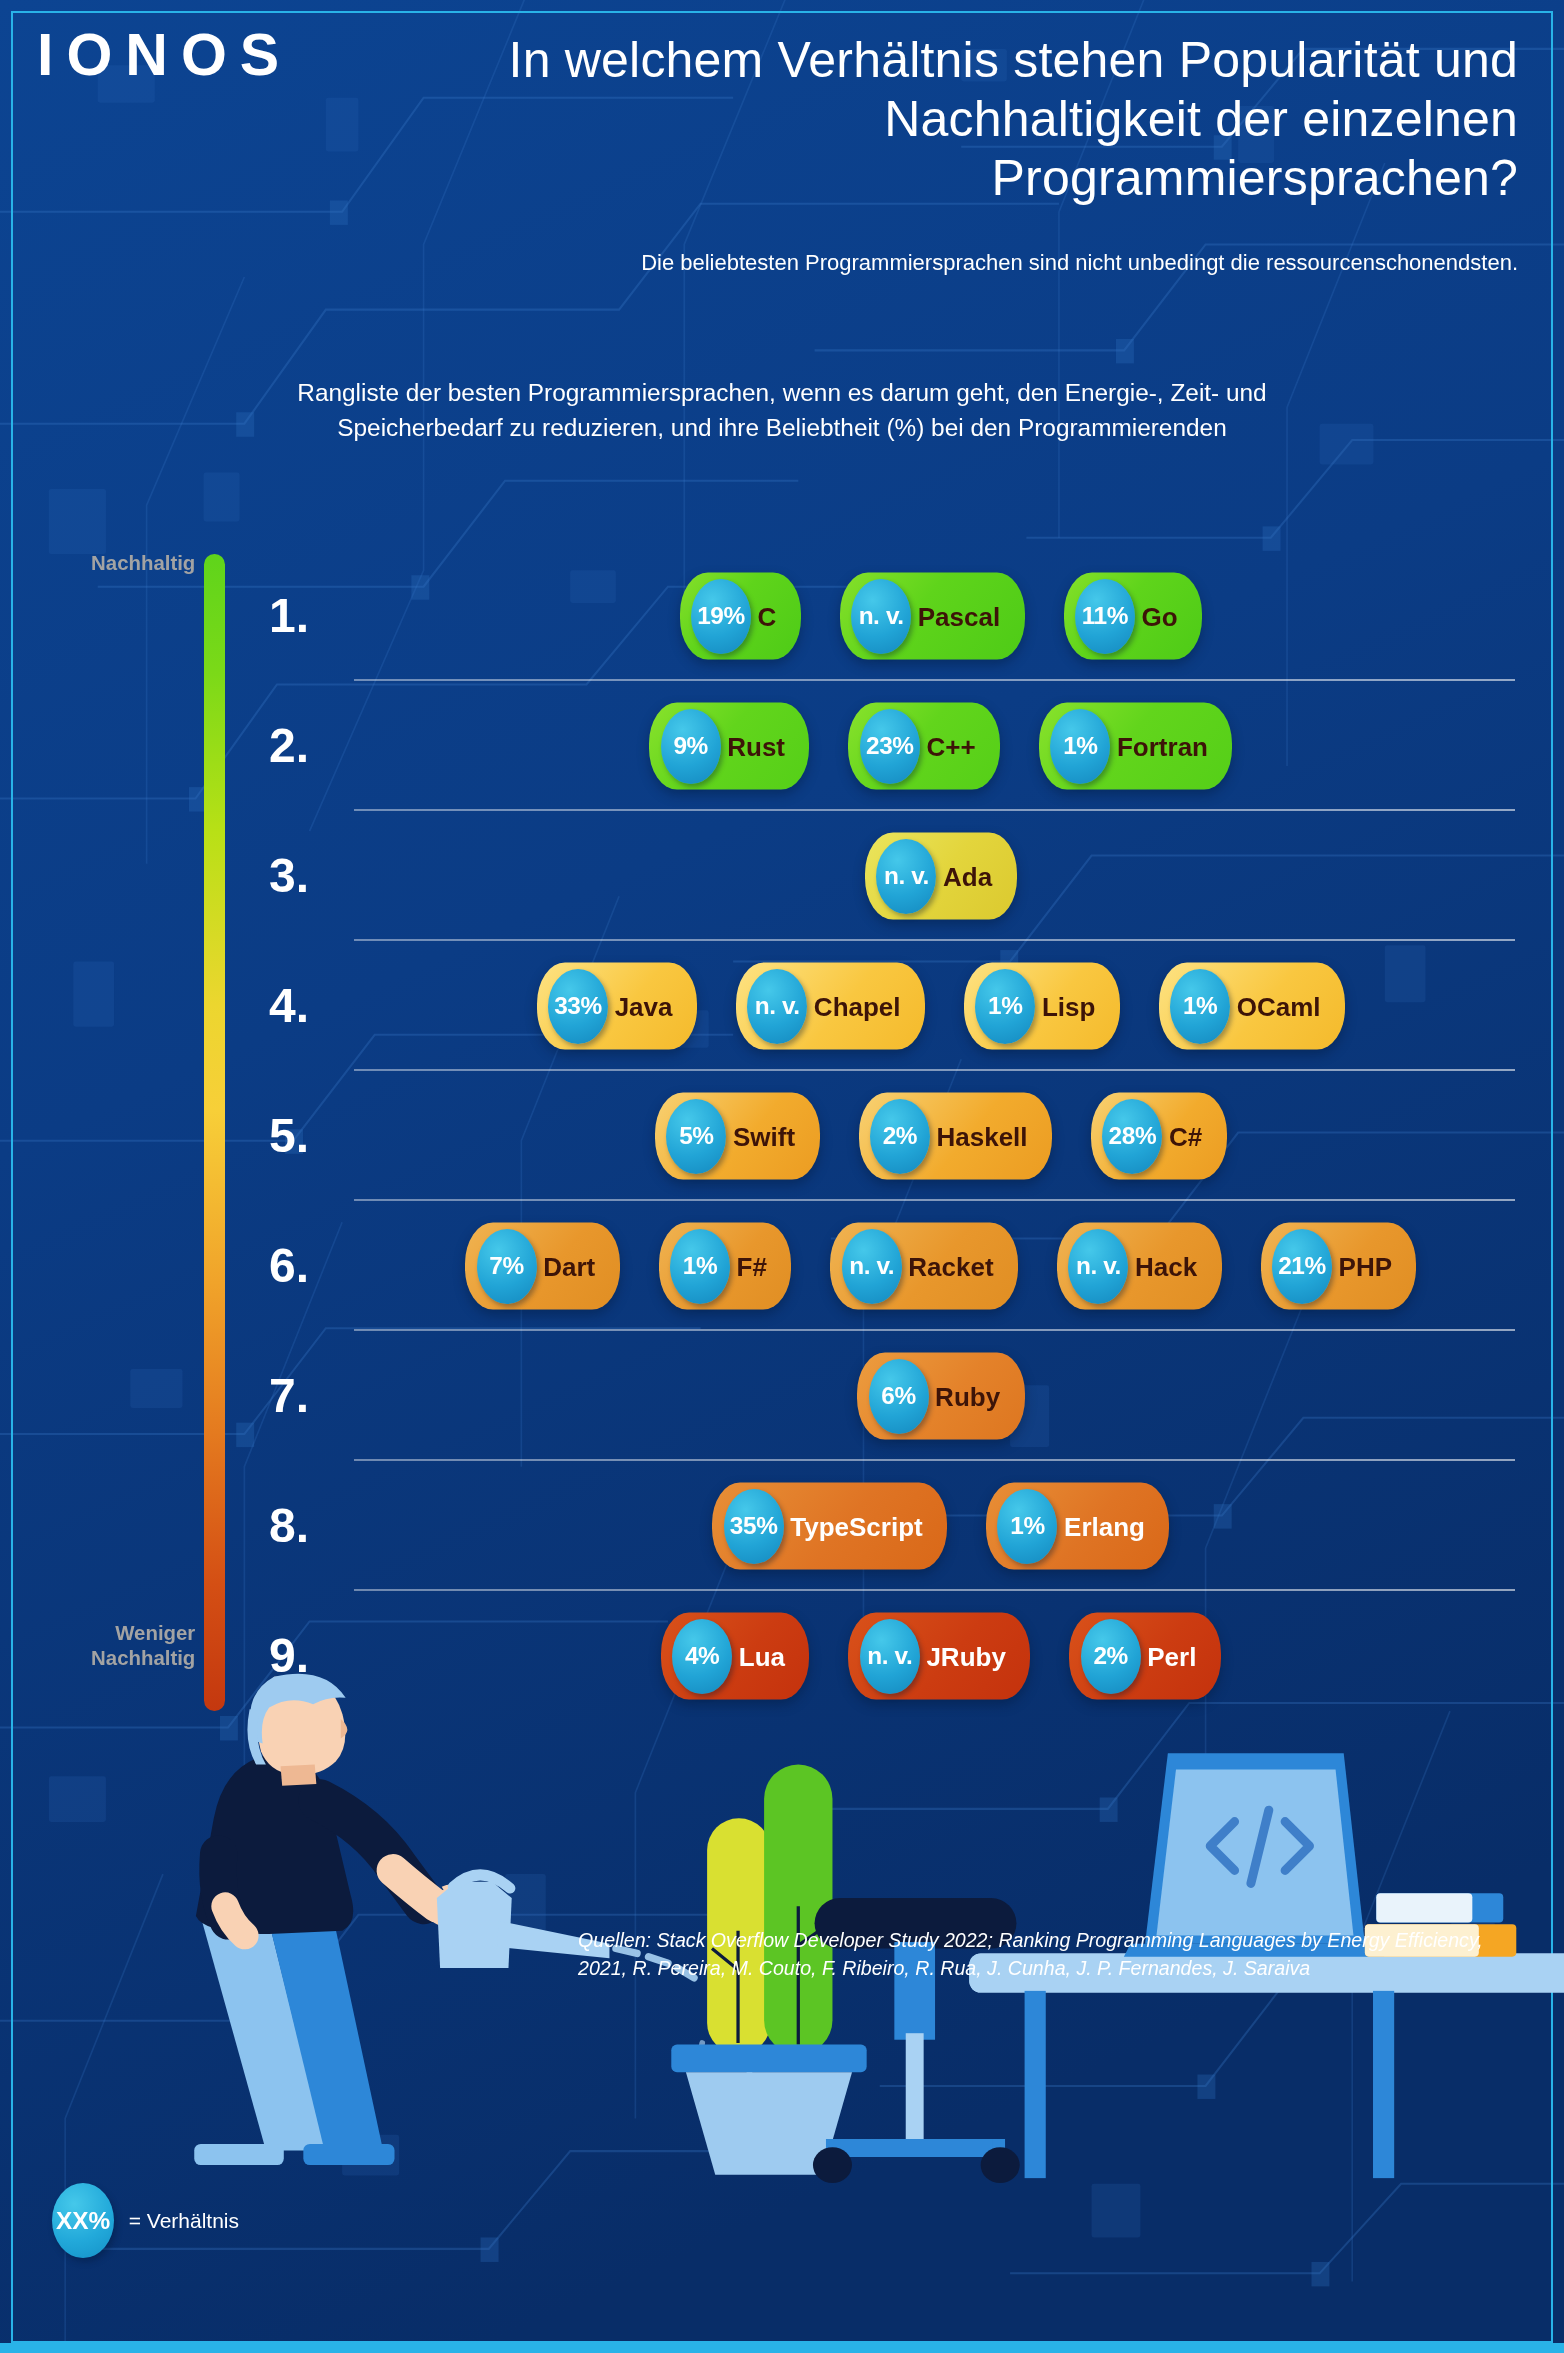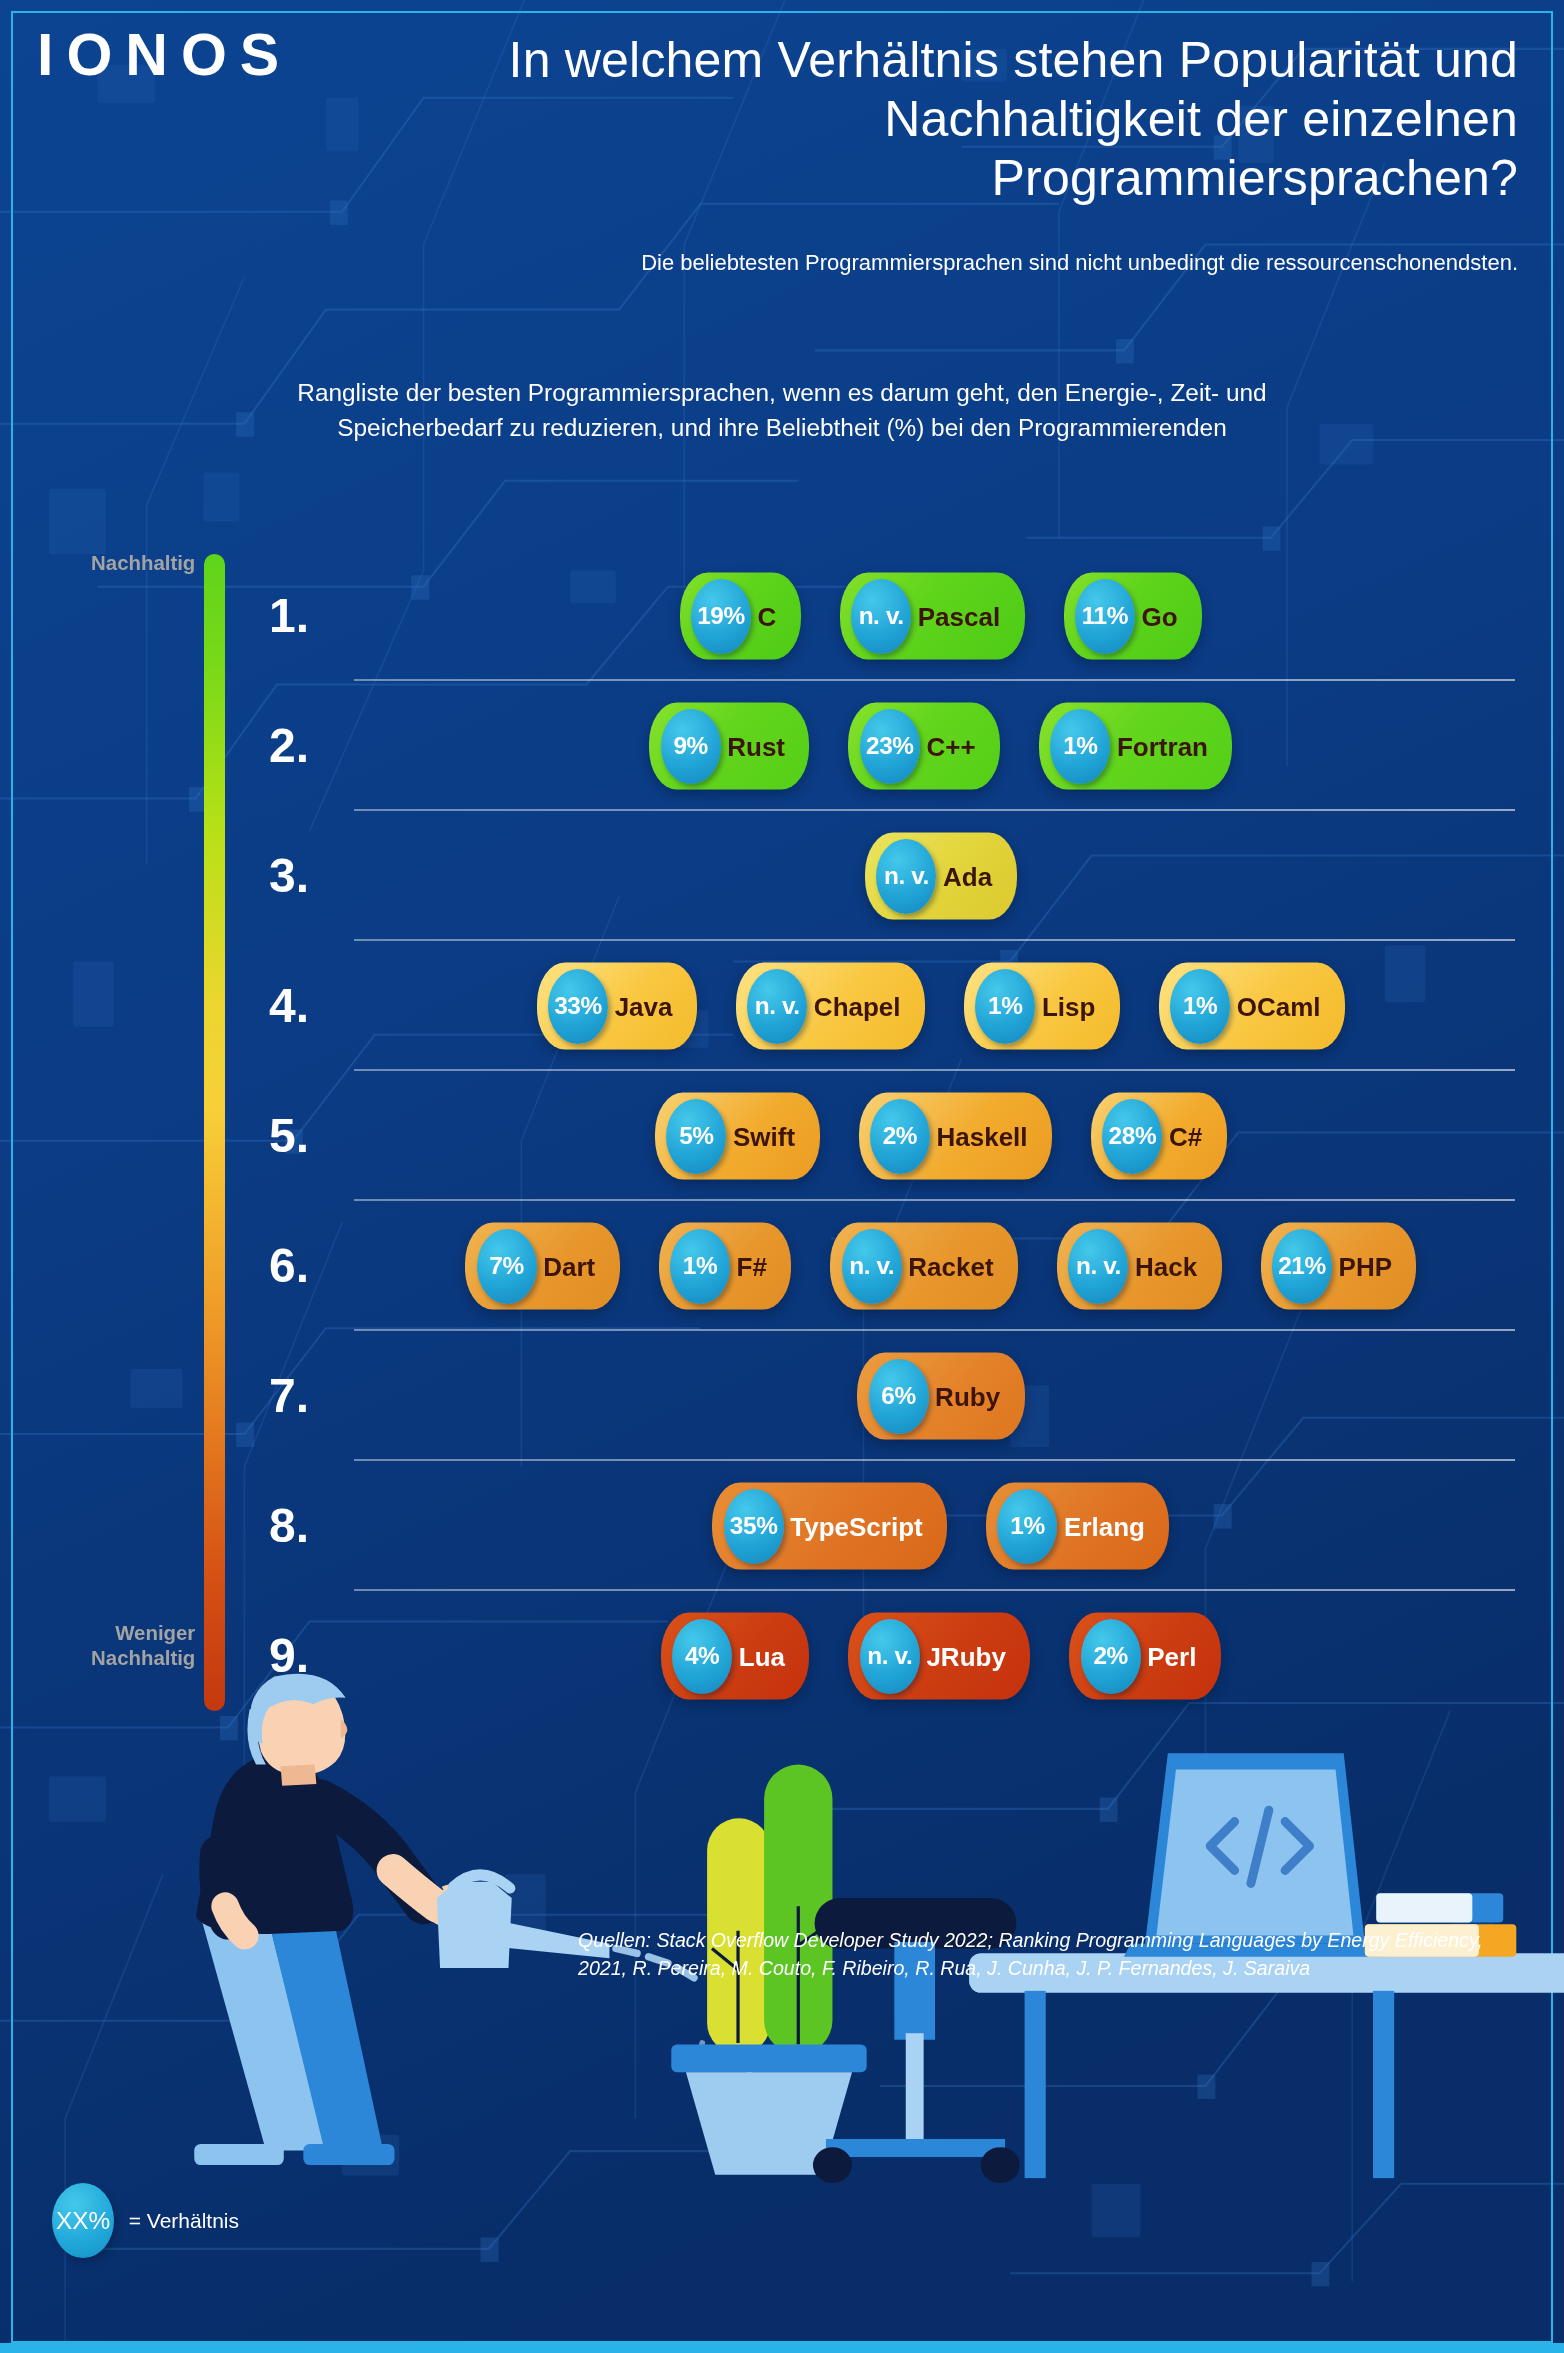--- a/index.html
+++ b/index.html
@@ -130,21 +130,21 @@
   .dark-label .lang { color:#3d1408; }
   .light-label .lang { color:#ffffff; }
 
   
   #legend { position:absolute; left:52px; top:2183px; display:flex; align-items:center; gap:14.7px; }
   #legend .bubble {
     width:62px; height:75px; border-radius:50%;
     background:radial-gradient(circle at 36% 28%, #45c8ea 0%, #22a9da 55%, #1490c6 100%);
     box-shadow:2.4px 4.1px 6.5px rgba(0,20,50,.34);
     display:flex; align-items:center; justify-content:center;
-    color:#ffffff; font-size:24.4px; font-weight:400;
+    color:#ffffff; font-size:24.4px; font-weight:700;
   }
   #legend .text { color:#ffffff; font-size:21px; }
 
   #sources {
     position:absolute; right:49px; bottom:39px; width:937px;
     color:#ffffff; font-size:19.6px; line-height:1.42;font-style:italic;
   }
 
   
   #illus { position:absolute; left:0; top:1662px; width:1564px; height:521px; }

